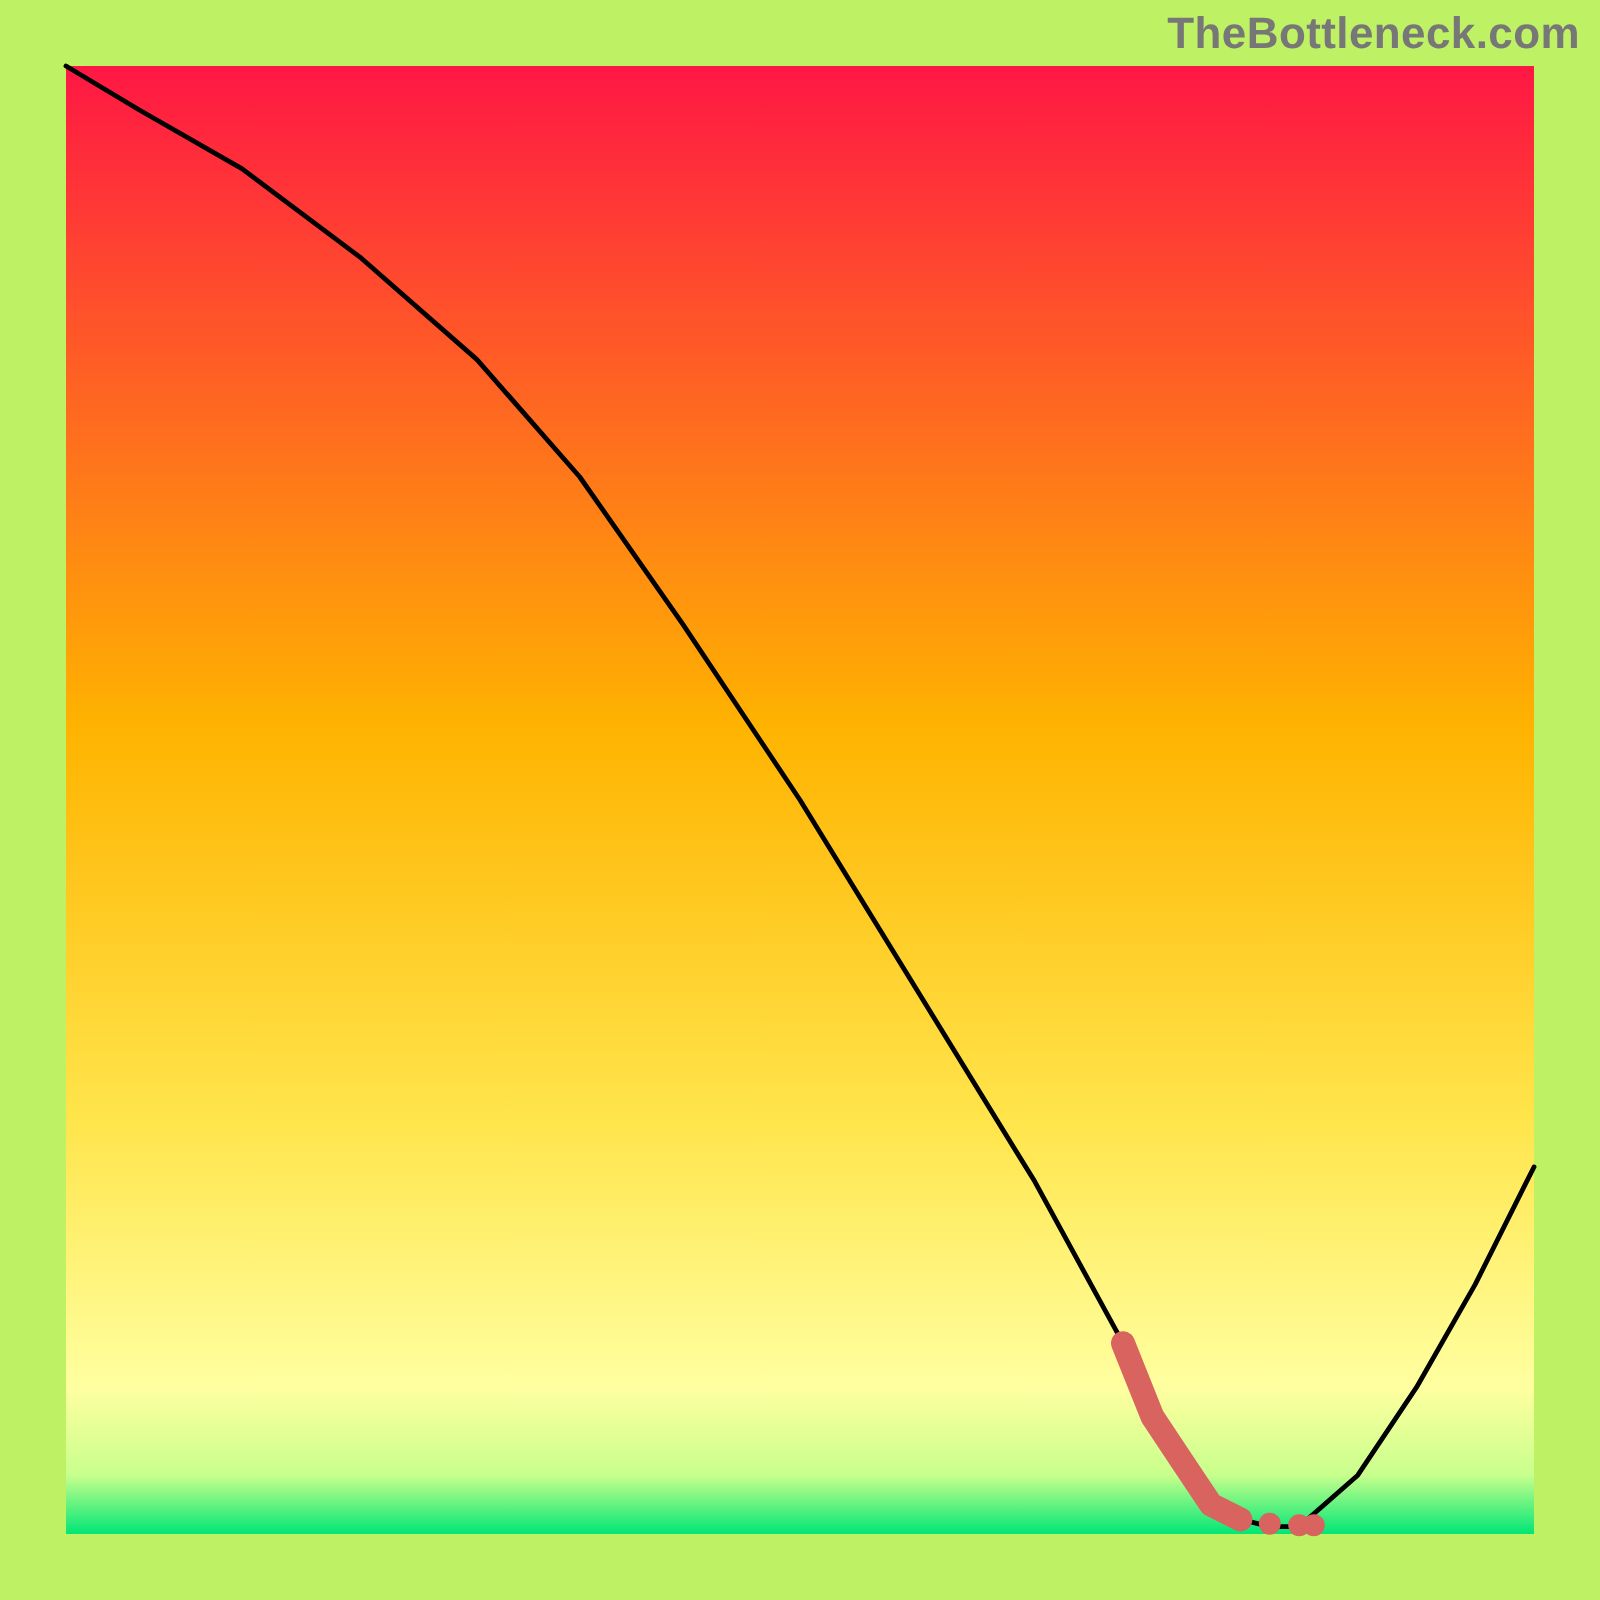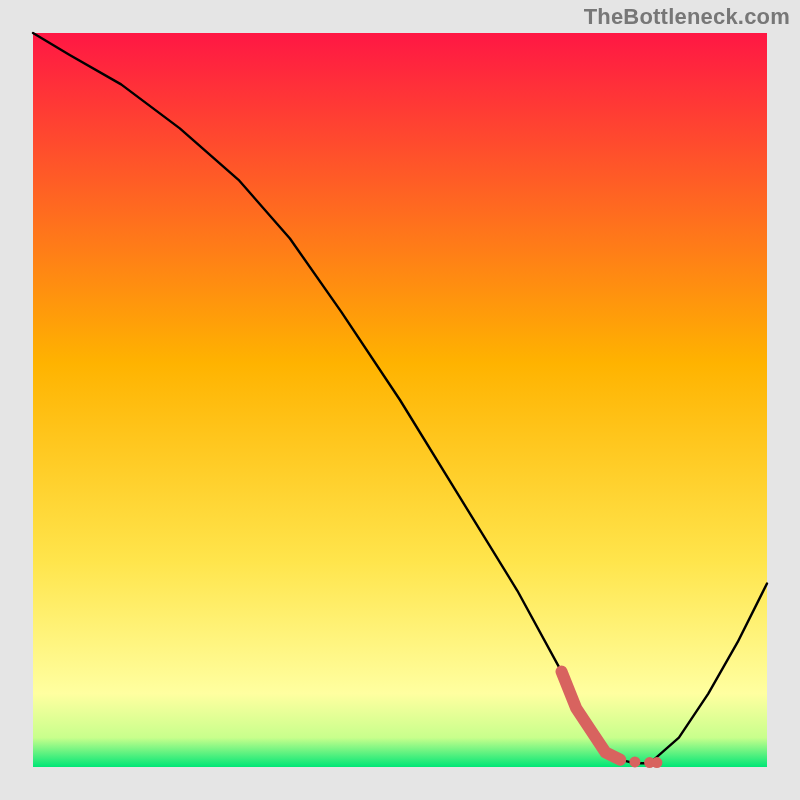--- a/index.html
+++ b/index.html
@@ -8,21 +8,21 @@
     width: 800px;
     height: 800px;
     background: #000;
     font-family: Arial, Helvetica, sans-serif;
     overflow: hidden;
   }
   .stage {
     position: relative;
     width: 800px;
     height: 800px;
-    background: #e5e5e5;
+    background: #bef264;
   }
   .attribution {
     position: absolute;
     top: 4px;
     right: 10px;
     color: #777;
     font-size: 22px;
     font-weight: 600;
     letter-spacing: 0.2px;
   }

